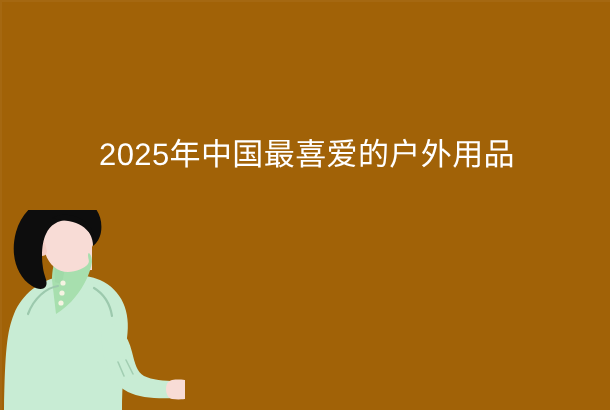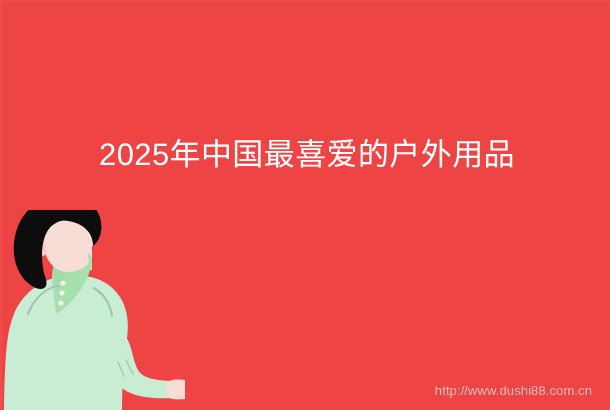--- a/index.html
+++ b/index.html
@@ -9,21 +9,21 @@
     background: #ffffff;
   }
   body {
     font-family: "Liberation Sans", "DejaVu Sans", sans-serif;
   }
   .cover {
     position: relative;
     width: 610px;
     height: 410px;
     overflow: hidden;
-    background-color: #ef4444;
+    background-color: #a16207;
     box-sizing: border-box;
   }
   
   .edge-highlight {
     position: absolute;
     left: 0; top: 0;
     width: 610px; height: 410px;
     box-sizing: border-box;
     border-top: 2px solid rgba(255,255,255,0.045);
     border-left: 2px solid rgba(255,255,255,0.045);
@@ -166,16 +166,15 @@
                C 92 18, 94 24, 94 30
                C 90 22, 84 16, 76 13
                C 68 10, 58 10, 52 8 Z"></path>
     </svg>
   </div>
 
   <div class="title-block">
     <div class="title-line">2025年中国最喜爱的户外用品</div>
   </div>
 
-  <div class="watermark">http://www.dushi88.com.cn</div>
 
   <div class="edge-highlight"></div>
 </div>
 
 </body></html>

